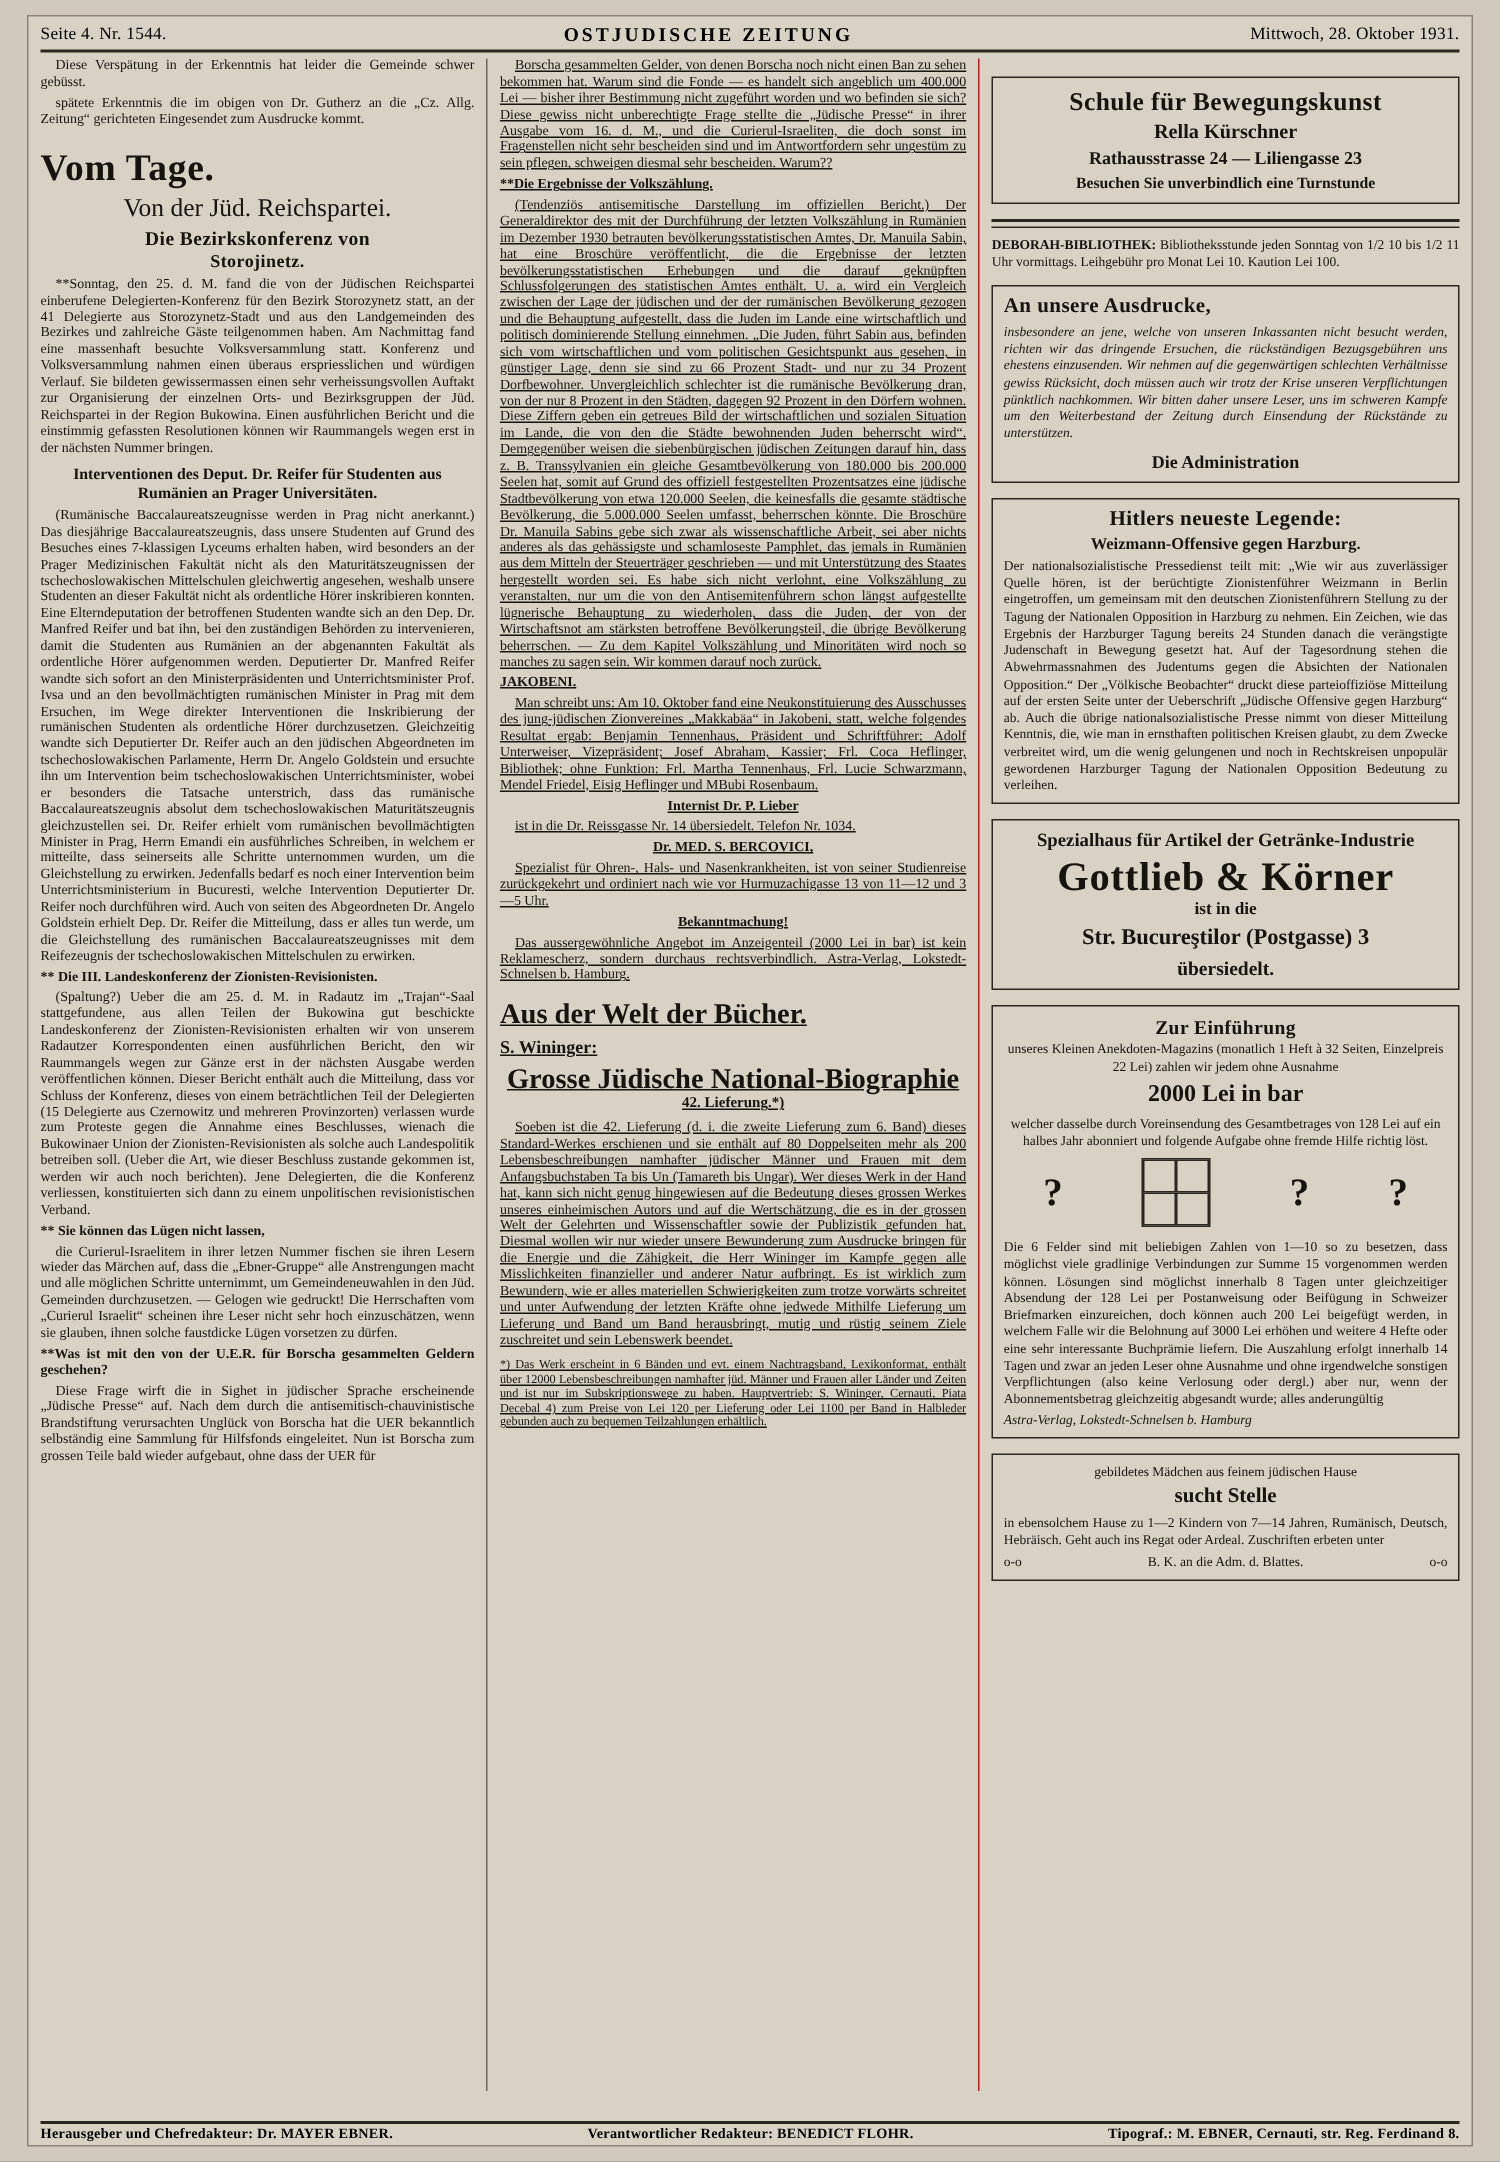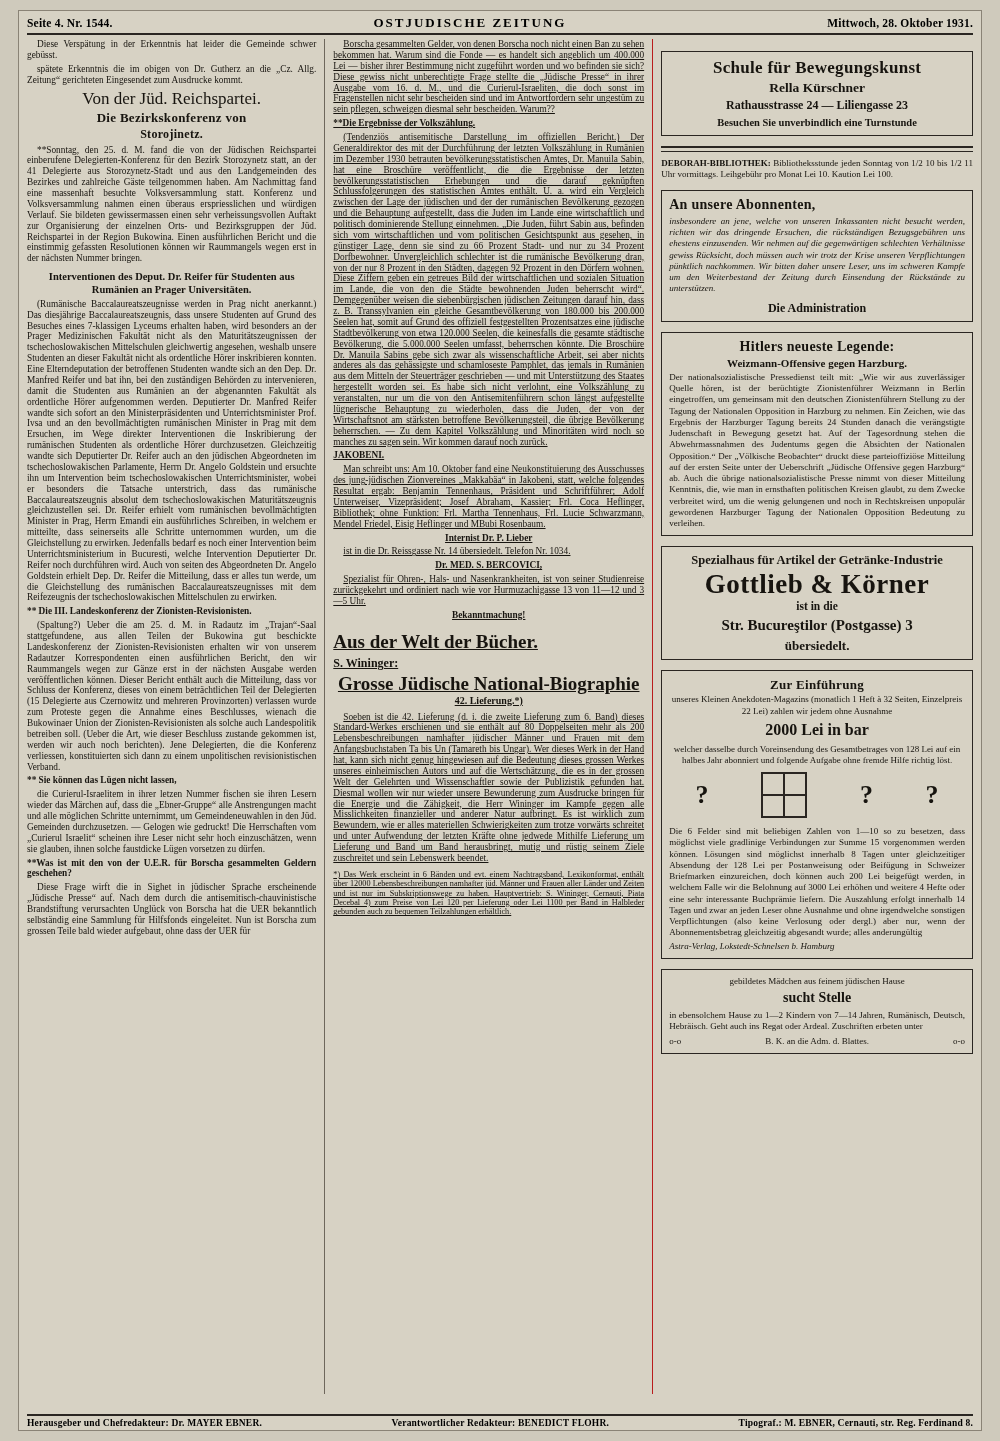--- a/index.html
+++ b/index.html
@@ -17,21 +17,21 @@
     box-sizing:border-box;
     padding:4px 8px 4px 8px;
   }
   
   .masthead{
     display:flex;align-items:center;justify-content:space-between;
     border-bottom:2px solid #2a2622;
     padding-bottom:2px;margin-bottom:4px;
     font-size:11.5px;letter-spacing:.2px;
   }
-  .masthead .mh-left,.masthead .mh-right{font-weight:bold;white-space:nowrap;}
+  .masthead .mh-left,.masthead .mh-right{font-weight:normal;white-space:nowrap;}
   .masthead .mh-title{
     font-weight:bold;letter-spacing:2px;font-size:13px;
     text-align:center;flex:1;
   }
   
   .cols{display:flex;gap:0;height:1355px;}
   .col{
     box-sizing:border-box;
     font-size:9.3px;line-height:1.17;
     text-align:justify;
@@ -111,20 +111,21 @@
       <div class="mh-title">OSTJUDISCHE ZEITUNG</div>
       <div class="mh-right">Mittwoch, 28. Oktober 1931.</div>
     </div>
 
     <div class="cols">
 
       <div class="col col1">
         <p>Diese Verspätung in der Erkenntnis hat leider die Gemeinde schwer gebüsst.</p>
         <p>spätete Erkenntnis die im obigen von Dr. Gutherz an die „Cz. Allg. Zeitung“ gerichteten Eingesendet zum Ausdrucke kommt.</p>
 
+        <div class="h-vomtage">Vom Tage.</div>
         <div class="h-sub1">Von der Jüd. Reichspartei.</div>
         <div class="h-sub2">Die Bezirkskonferenz von</div>
         <div class="h-sub3">Storojinetz.</div>
         <p>**Sonntag, den 25. d. M. fand die von der Jüdischen Reichspartei einberufene Delegierten-Konferenz für den Bezirk Storozynetz statt, an der 41 Delegierte aus Storozynetz-Stadt und aus den Landgemeinden des Bezirkes und zahlreiche Gäste teilgenommen haben. Am Nachmittag fand eine massenhaft besuchte Volksversammlung statt. Konferenz und Volksversammlung nahmen einen überaus erspriesslichen und würdigen Verlauf. Sie bildeten gewissermassen einen sehr verheissungsvollen Auftakt zur Organisierung der einzelnen Orts- und Bezirksgruppen der Jüd. Reichspartei in der Region Bukowina. Einen ausführlichen Bericht und die einstimmig gefassten Resolutionen können wir Raummangels wegen erst in der nächsten Nummer bringen.</p>
 
         <div class="h-center-b">Interventionen des Deput. Dr. Reifer für Studenten aus Rumänien an Prager Universitäten.</div>
         <p>(Rumänische Baccalaureatszeugnisse werden in Prag nicht anerkannt.) Das diesjährige Baccalaureatszeugnis, dass unsere Studenten auf Grund des Besuches eines 7-klassigen Lyceums erhalten haben, wird besonders an der Prager Medizinischen Fakultät nicht als den Maturitätszeugnissen der tschechoslowakischen Mittelschulen gleichwertig angesehen, weshalb unsere Studenten an dieser Fakultät nicht als ordentliche Hörer inskribieren konnten. Eine Elterndeputation der betroffenen Studenten wandte sich an den Dep. Dr. Manfred Reifer und bat ihn, bei den zuständigen Behörden zu intervenieren, damit die Studenten aus Rumänien an der abgenannten Fakultät als ordentliche Hörer aufgenommen werden. Deputierter Dr. Manfred Reifer wandte sich sofort an den Ministerpräsidenten und Unterrichtsminister Prof. Ivsa und an den bevollmächtigten rumänischen Minister in Prag mit dem Ersuchen, im Wege direkter Interventionen die Inskribierung der rumänischen Studenten als ordentliche Hörer durchzusetzen. Gleichzeitig wandte sich Deputierter Dr. Reifer auch an den jüdischen Abgeordneten im tschechoslowakischen Parlamente, Herrn Dr. Angelo Goldstein und ersuchte ihn um Intervention beim tschechoslowakischen Unterrichtsminister, wobei er besonders die Tatsache unterstrich, dass das rumänische Baccalaureatszeugnis absolut dem tschechoslowakischen Maturitätszeugnis gleichzustellen sei. Dr. Reifer erhielt vom rumänischen bevollmächtigten Minister in Prag, Herrn Emandi ein ausführliches Schreiben, in welchem er mitteilte, dass seinerseits alle Schritte unternommen wurden, um die Gleichstellung zu erwirken. Jedenfalls bedarf es noch einer Intervention beim Unterrichtsministerium in Bucuresti, welche Intervention Deputierter Dr. Reifer noch durchführen wird. Auch von seiten des Abgeordneten Dr. Angelo Goldstein erhielt Dep. Dr. Reifer die Mitteilung, dass er alles tun werde, um die Gleichstellung des rumänischen Baccalaureatszeugnisses mit dem Reifezeugnis der tschechoslowakischen Mittelschulen zu erwirken.</p>
 
         <p class="noind"><b>** Die III. Landeskonferenz der Zionisten-Revisionisten.</b></p>
         <p>(Spaltung?) Ueber die am 25. d. M. in Radautz im „Trajan“-Saal stattgefundene, aus allen Teilen der Bukowina gut beschickte Landeskonferenz der Zionisten-Revisionisten erhalten wir von unserem Radautzer Korrespondenten einen ausführlichen Bericht, den wir Raummangels wegen zur Gänze erst in der nächsten Ausgabe werden veröffentlichen können. Dieser Bericht enthält auch die Mitteilung, dass vor Schluss der Konferenz, dieses von einem beträchtlichen Teil der Delegierten (15 Delegierte aus Czernowitz und mehreren Provinzorten) verlassen wurde zum Proteste gegen die Annahme eines Beschlusses, wienach die Bukowinaer Union der Zionisten-Revisionisten als solche auch Landespolitik betreiben soll. (Ueber die Art, wie dieser Beschluss zustande gekommen ist, werden wir auch noch berichten). Jene Delegierten, die die Konferenz verliessen, konstituierten sich dann zu einem unpolitischen revisionistischen Verband.</p>
@@ -145,20 +146,21 @@
         <p class="noind"><b>JAKOBENI.</b></p>
         <p>Man schreibt uns: Am 10. Oktober fand eine Neukonstituierung des Ausschusses des jung-jüdischen Zionvereines „Makkabäa“ in Jakobeni, statt, welche folgendes Resultat ergab: Benjamin Tennenhaus, Präsident und Schriftführer; Adolf Unterweiser, Vizepräsident; Josef Abraham, Kassier; Frl. Coca Heflinger, Bibliothek; ohne Funktion: Frl. Martha Tennenhaus, Frl. Lucie Schwarzmann, Mendel Friedel, Eisig Heflinger und MBubi Rosenbaum.</p>
 
         <p class="noind" style="text-align:center;"><b>Internist Dr. P. Lieber</b></p>
         <p>ist in die Dr. Reissgasse Nr. 14 übersiedelt. Telefon Nr. 1034.</p>
 
         <p class="noind" style="text-align:center;"><b>Dr. MED. S. BERCOVICI,</b></p>
         <p>Spezialist für Ohren-, Hals- und Nasenkrankheiten, ist von seiner Studienreise zurückgekehrt und ordiniert nach wie vor Hurmuzachigasse 13 von 11—12 und 3—5 Uhr.</p>
 
         <p class="noind" style="text-align:center;"><b>Bekanntmachung!</b></p>
+        <p>Das aussergewöhnliche Angebot im Anzeigenteil (2000 Lei in bar) ist kein Reklamescherz, sondern durchaus rechtsverbindlich. Astra-Verlag, Lokstedt-Schnelsen b. Hamburg.</p>
 
         <div class="h-welt">Aus der Welt der Bücher.</div>
         <div class="h-wininger">S. Wininger:</div>
         <div class="h-biog">Grosse Jüdische National-Biographie</div>
         <div class="h-lief">42. Lieferung.*)</div>
         <p>Soeben ist die 42. Lieferung (d. i. die zweite Lieferung zum 6. Band) dieses Standard-Werkes erschienen und sie enthält auf 80 Doppelseiten mehr als 200 Lebensbeschreibungen namhafter jüdischer Männer und Frauen mit dem Anfangsbuchstaben Ta bis Un (Tamareth bis Ungar). Wer dieses Werk in der Hand hat, kann sich nicht genug hingewiesen auf die Bedeutung dieses grossen Werkes unseres einheimischen Autors und auf die Wertschätzung, die es in der grossen Welt der Gelehrten und Wissenschaftler sowie der Publizistik gefunden hat. Diesmal wollen wir nur wieder unsere Bewunderung zum Ausdrucke bringen für die Energie und die Zähigkeit, die Herr Wininger im Kampfe gegen alle Misslichkeiten finanzieller und anderer Natur aufbringt. Es ist wirklich zum Bewundern, wie er alles materiellen Schwierigkeiten zum trotze vorwärts schreitet und unter Aufwendung der letzten Kräfte ohne jedwede Mithilfe Lieferung um Lieferung und Band um Band herausbringt, mutig und rüstig seinem Ziele zuschreitet und sein Lebenswerk beendet.</p>
         <div class="fn">*) Das Werk erscheint in 6 Bänden und evt. einem Nachtragsband, Lexikonformat, enthält über 12000 Lebensbeschreibungen namhafter jüd. Männer und Frauen aller Länder und Zeiten und ist nur im Subskriptionswege zu haben. Hauptvertrieb: S. Wininger, Cernauti, Piata Decebal 4) zum Preise von Lei 120 per Lieferung oder Lei 1100 per Band in Halbleder gebunden auch zu bequemen Teilzahlungen erhältlich.</div>
       </div>
 
       <div class="col col3">
@@ -171,21 +173,21 @@
         </div>
 
         <div class="rule-deco"></div>
 
         <div style="margin-bottom:10px;">
           <div class="ad-line"><b>DEBORAH-BIBLIOTHEK:</b>
             <span>Bibliotheksstunde jeden Sonntag von 1/2 10 bis 1/2 11 Uhr vormittags. Leihgebühr pro Monat Lei 10. Kaution Lei 100.</span></div>
         </div>
 
         <div class="ad" style="text-align:left;">
-          <div class="ad-title" style="text-align:left;font-size:14px;">An unsere Abonnenten,</div>
+          <div class="ad-title" style="text-align:left;font-size:14px;">An unsere Ausdrucke,</div>
           <div class="ad-body ital">insbesondere an jene, welche von unseren Inkassanten nicht besucht werden, richten wir das dringende Ersuchen, die rückständigen Bezugsgebühren uns ehestens einzusenden. Wir nehmen auf die gegenwärtigen schlechten Verhältnisse gewiss Rücksicht, doch müssen auch wir trotz der Krise unseren Verpflichtungen pünktlich nachkommen. Wir bitten daher unsere Leser, uns im schweren Kampfe um den Weiterbestand der Zeitung durch Einsendung der Rückstände zu unterstützen.</div>
           <div class="admin">Die Administration</div>
         </div>
 
         <div class="ad">
           <div class="ad-title" style="font-size:14px;">Hitlers neueste Legende:</div>
           <div class="ad-name" style="font-size:11px;">Weizmann-Offensive gegen Harzburg.</div>
           <div class="ad-body">Der nationalsozialistische Pressedienst teilt mit: „Wie wir aus zuverlässiger Quelle hören, ist der berüchtigte Zionistenführer Weizmann in Berlin eingetroffen, um gemeinsam mit den deutschen Zionistenführern Stellung zu der Tagung der Nationalen Opposition in Harzburg zu nehmen. Ein Zeichen, wie das Ergebnis der Harzburger Tagung bereits 24 Stunden danach die verängstigte Judenschaft in Bewegung gesetzt hat. Auf der Tagesordnung stehen die Abwehrmassnahmen des Judentums gegen die Absichten der Nationalen Opposition.“ Der „Völkische Beobachter“ druckt diese parteioffiziöse Mitteilung auf der ersten Seite unter der Ueberschrift „Jüdische Offensive gegen Harzburg“ ab. Auch die übrige nationalsozialistische Presse nimmt von dieser Mitteilung Kenntnis, die, wie man in ernsthaften politischen Kreisen glaubt, zu dem Zwecke verbreitet wird, um die wenig gelungenen und noch in Rechtskreisen unpopulär gewordenen Harzburger Tagung der Nationalen Opposition Bedeutung zu verleihen.</div>
         </div>
 

